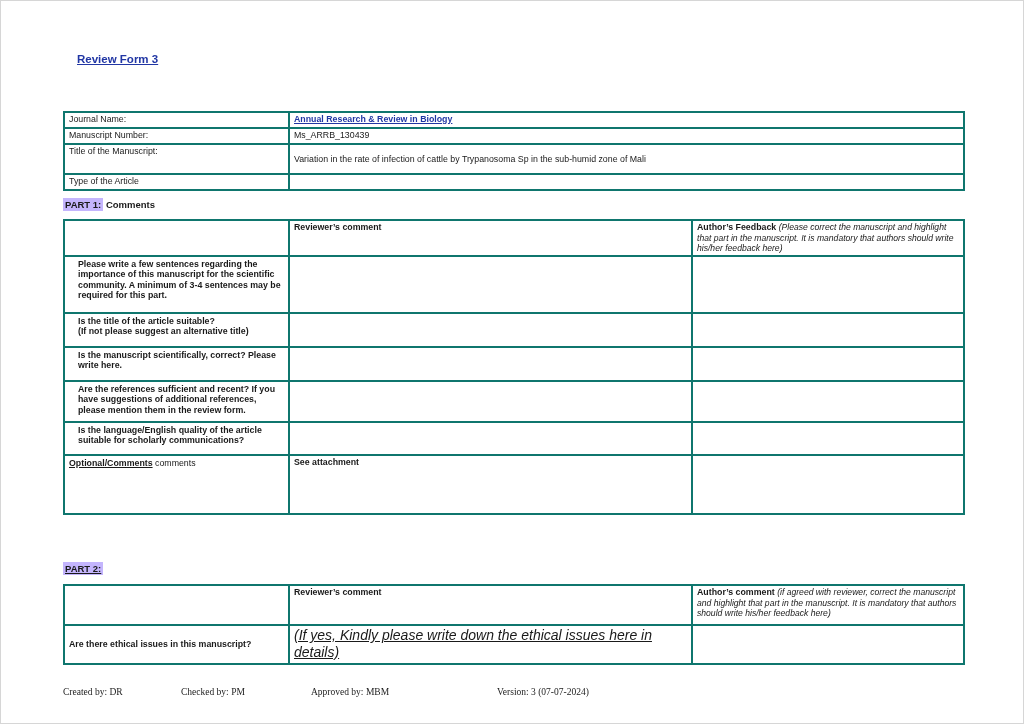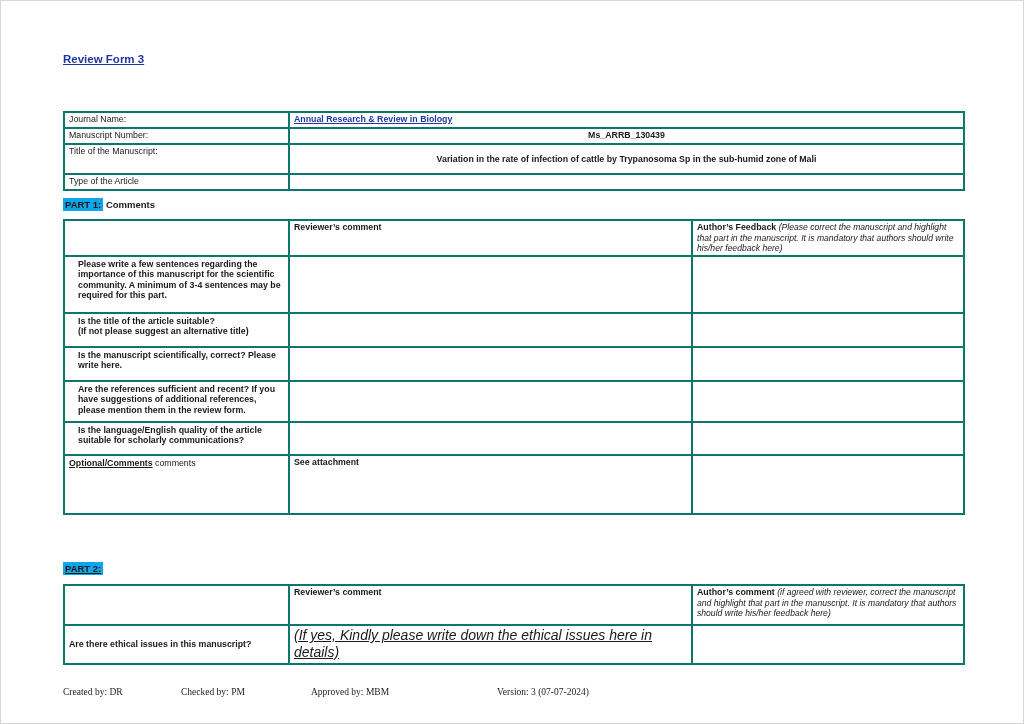--- a/index.html
+++ b/index.html
@@ -6,42 +6,42 @@
   body{
     width:1024px;height:724px;position:relative;
     background:#ffffff;
     font-family:"Liberation Sans","DejaVu Sans",sans-serif;
     color:#1a1a1a;
     box-sizing:border-box;
     border:1px solid #d6d6d6;
     overflow:hidden;
   }
   .doc-heading{
-    position:absolute;left:62px;top:52px;
+    position:absolute;left:76px;top:52px;
     font-size:11.5px;font-weight:bold;text-decoration:underline;
     color:#2136a4;
   }
   table{border-collapse:collapse;table-layout:fixed;}
   td{border:2px solid #0f766e;vertical-align:top;padding:1px 4px;
      font-size:8.8px;line-height:1.2;overflow:hidden;}
   
   .info-table{position:absolute;left:62px;top:110px;width:900px;}
   .info-table col.c1{width:225px;}
   .info-table col.c2{width:675px;}
   .info-table td{font-weight:normal;}
   .info-table tr.r1 td,.info-table tr.r2 td,.info-table tr.r4 td{height:12px;}
   .info-table tr.r3 td{height:26px;}
-  .info-table .val{font-weight:bold;text-align:center;}
+  .info-table .val{font-weight:normal;}
   .info-table tr.r3 td.valcell{vertical-align:middle;}
   .journal-link{color:#2136a4;font-weight:bold;text-decoration:underline;cursor:pointer;}
   
   .part-label{position:absolute;left:62px;font-size:9.5px;font-weight:bold;}
   .part1-label{top:198px;}
   .part2-label{top:562px;}
-  .hl{background:#0ea5e9;padding:1px 2px;}
+  .hl{background:#c4b5fd;padding:1px 2px;}
   .hl.underlined{text-decoration:underline;}
   
   .part-table{position:absolute;left:62px;width:900px;}
   .part1-table{top:218px;}
   .part2-table{top:583px;}
   .part-table col.c1{width:225px;}
   .part-table col.c2{width:403px;}
   .part-table col.c3{width:272px;}
   .part-table .hdr{font-weight:bold;}
   .it{font-style:italic;font-weight:normal;font-size:8.6px;}

